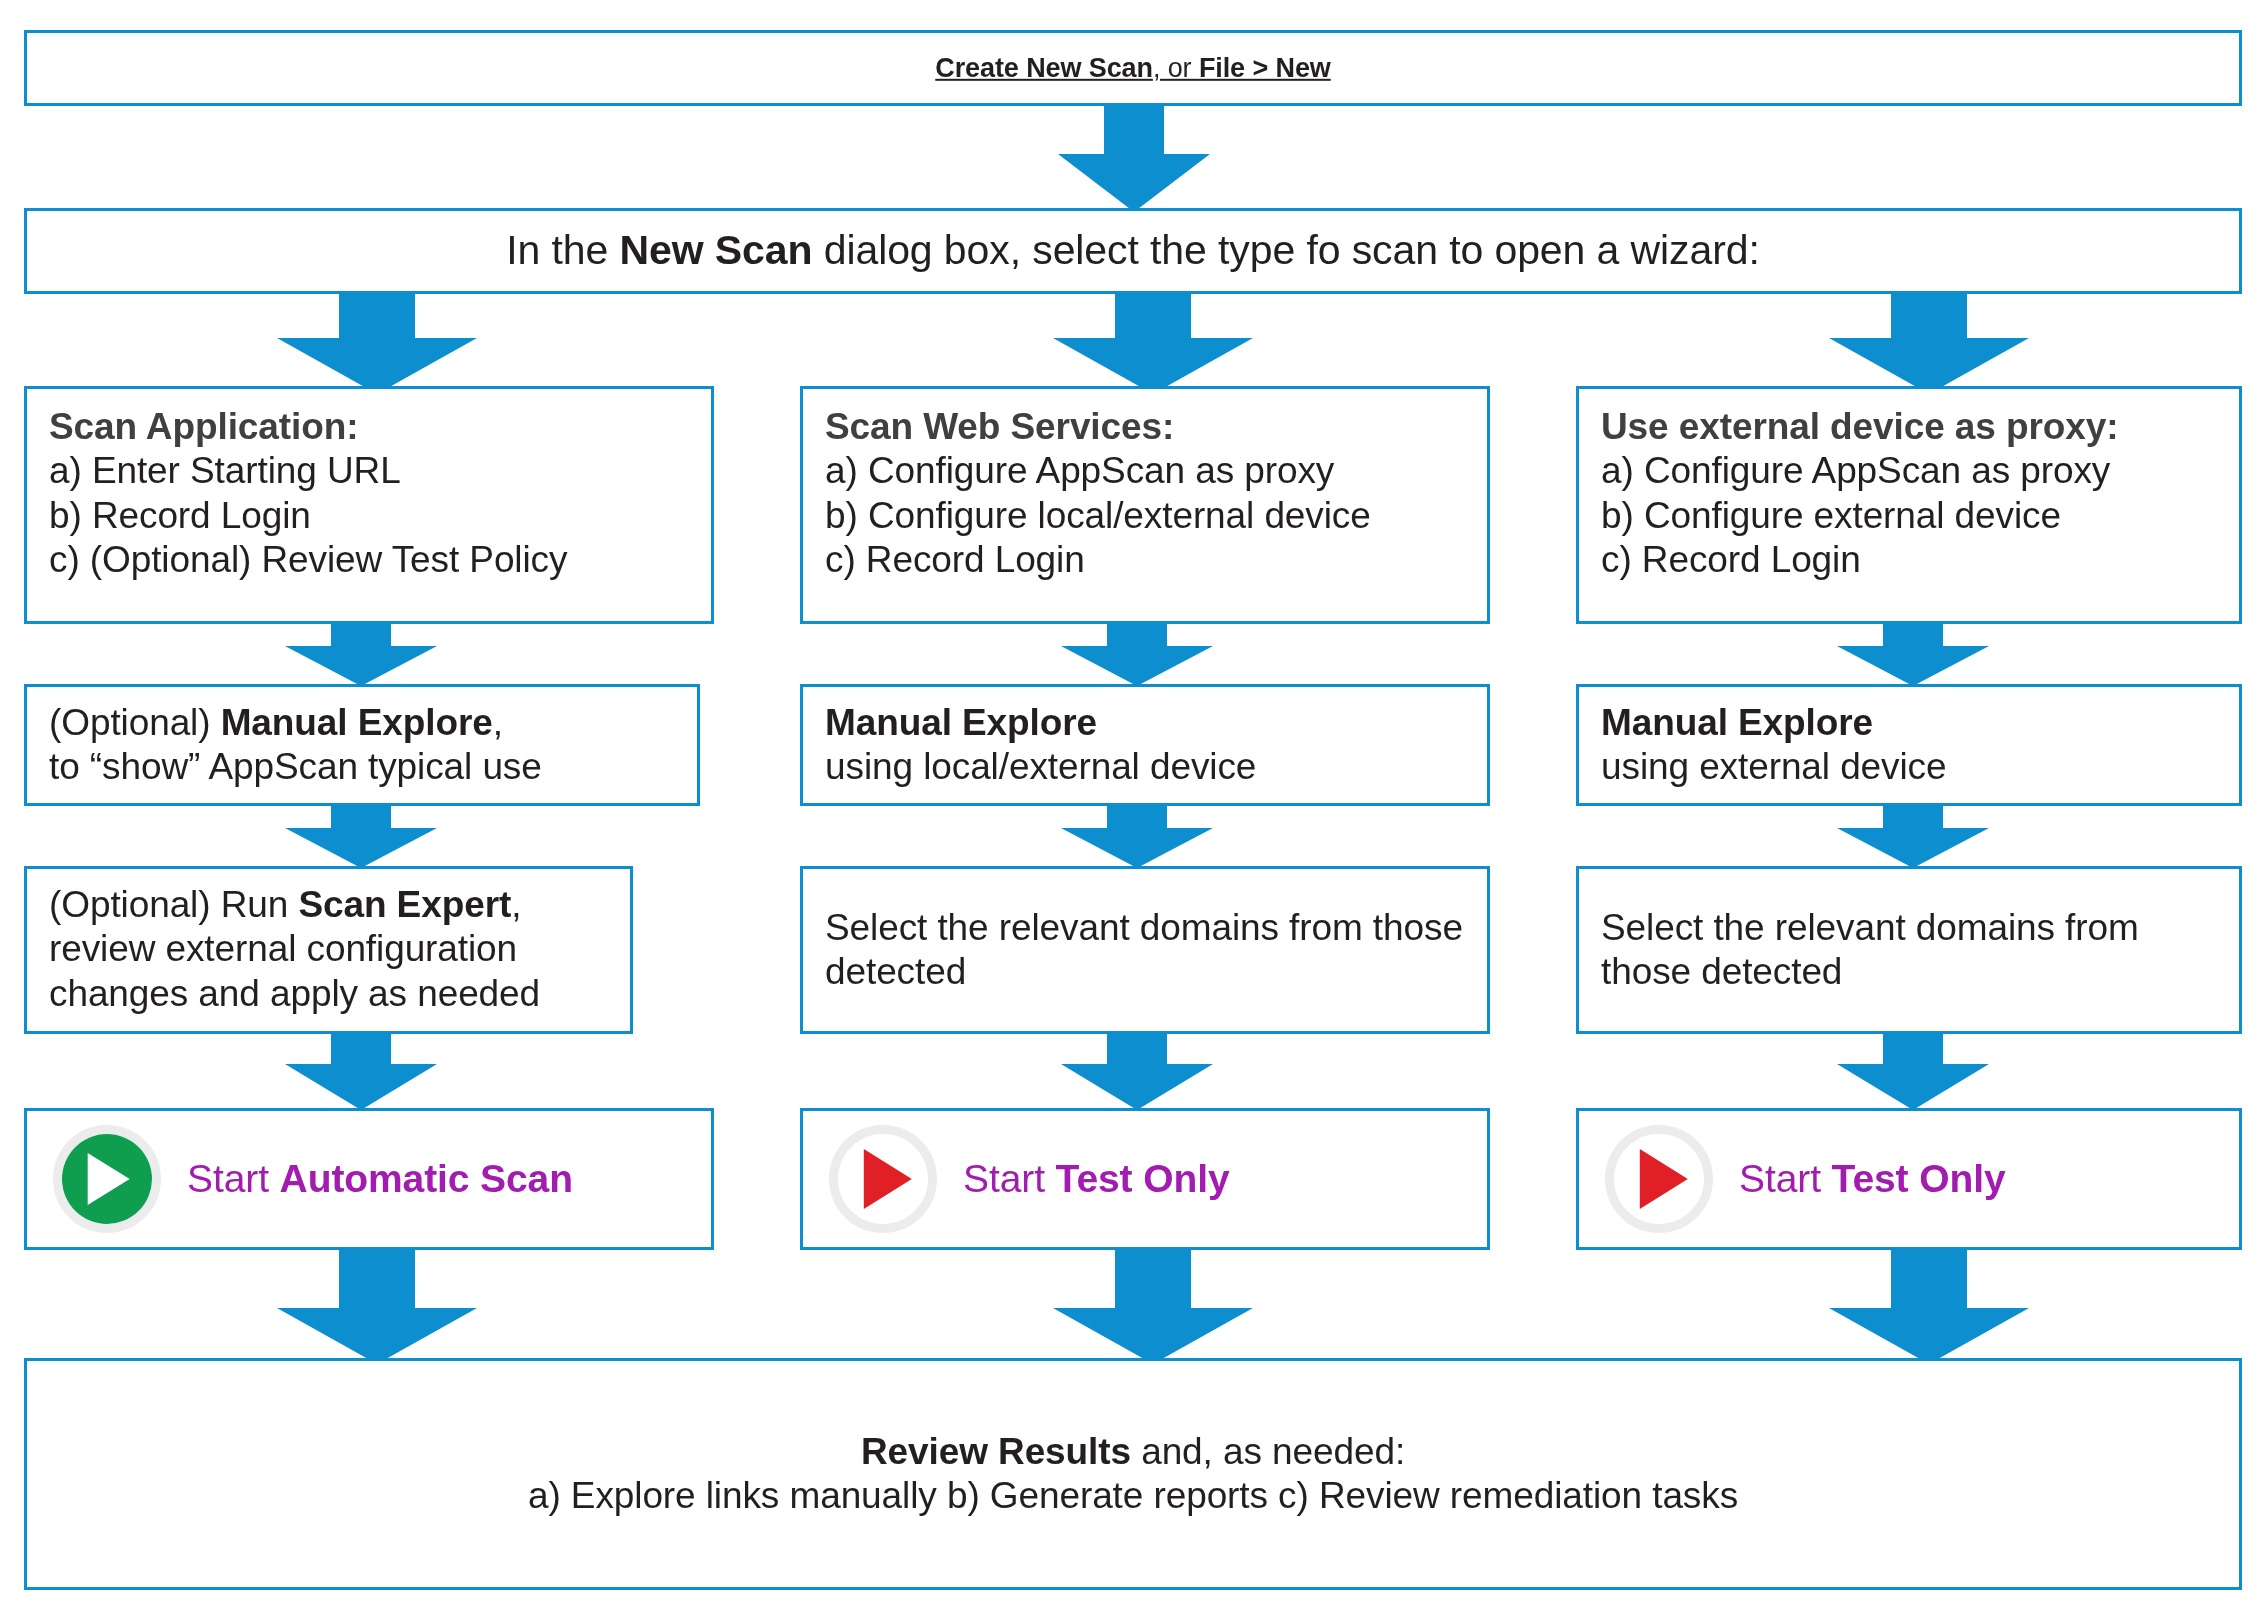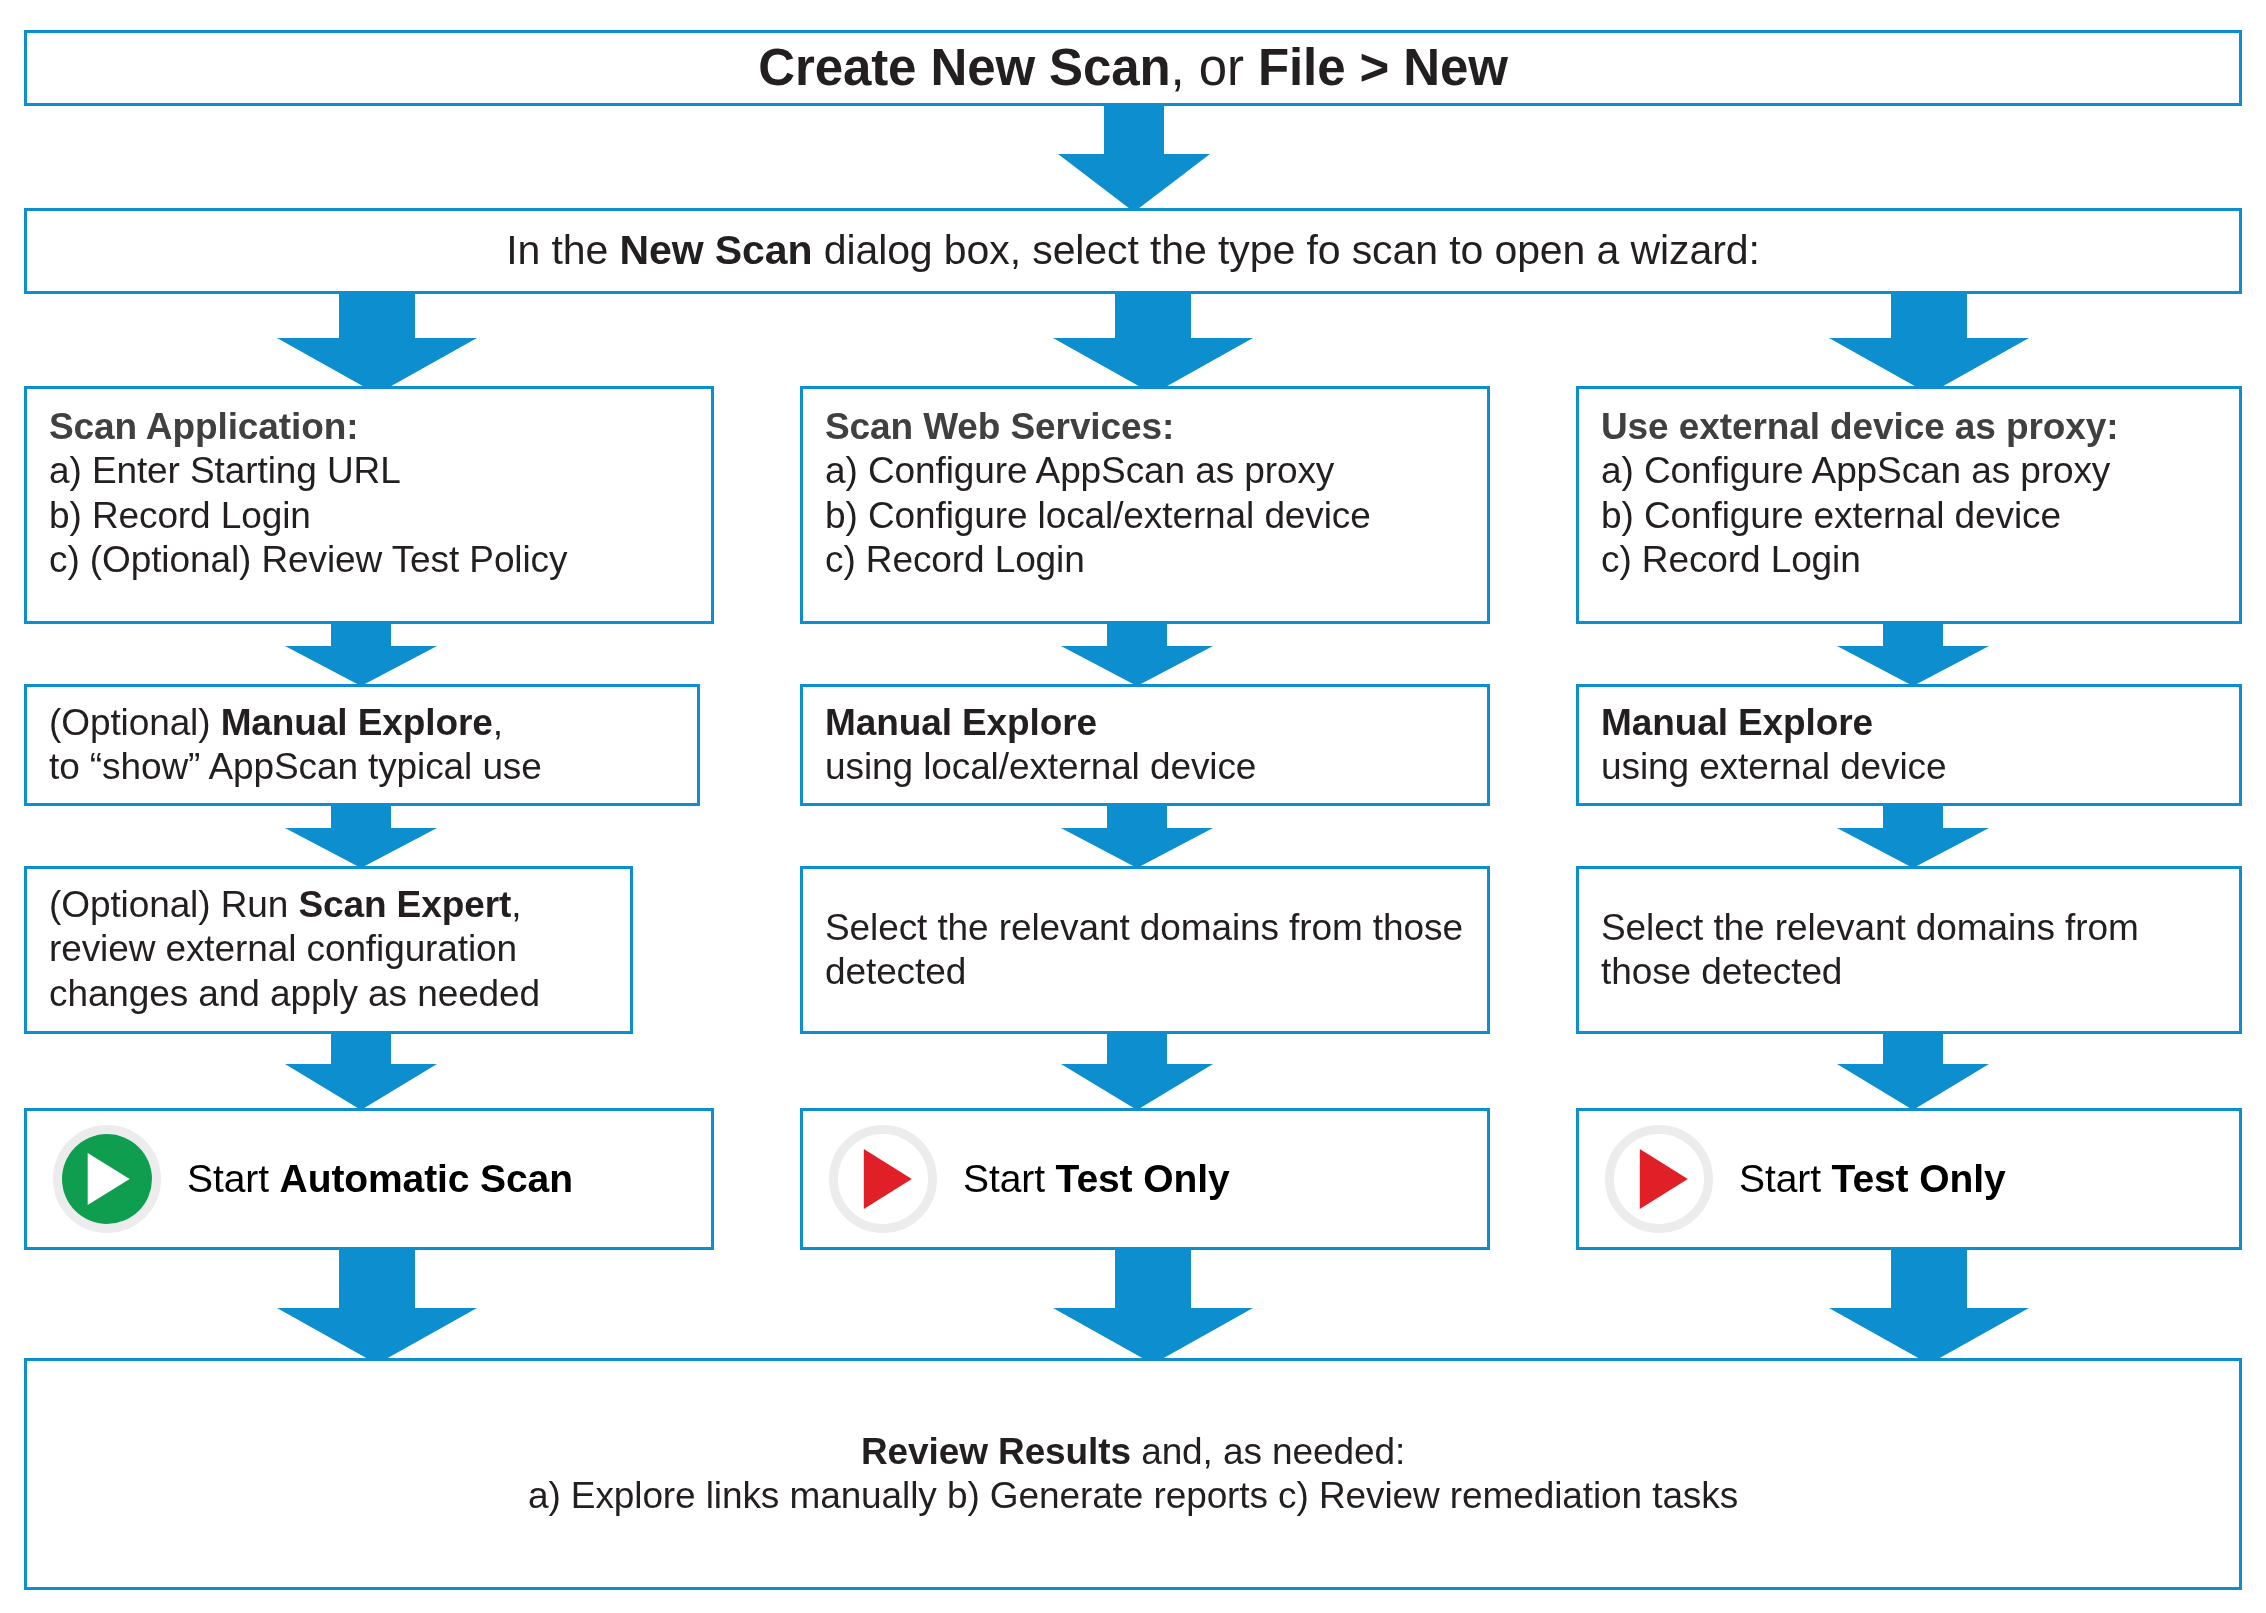--- a/index.html
+++ b/index.html
@@ -83,29 +83,29 @@
   }
   .tri-red {
     position: absolute;
     left: 50%; top: 50%;
     transform: translate(-40%, -50%);
     width: 0; height: 0;
     border-top: 30px solid transparent;
     border-bottom: 30px solid transparent;
     border-left: 48px solid #e01f26;
   }
-  .start-label { font-size: 39px; color: #000000; white-space: nowrap; }
+  .start-label { font-size: 39px; color: #a21caf; white-space: nowrap; }
 </style>
 </head>
 <body>
 
 <div id="stage">
 
   <div class="box" style="left:24px; top:30px; width:2218px; height:76px;">
-    <div class="vcenter center" style="font-size:51px;">
+    <div class="vcenter center" style="font-size:27px;text-decoration:underline;">
       <span class="b">Create New Scan</span><span>, or </span><span class="b">File &gt; New</span>
     </div>
   </div>
 
   <svg class="arrow-svg" style="left:1058px; top:106px;" width="152" height="106" viewBox="0 0 152 106">
     <polygon points="46,0 106,0 106,48 152,48 76,106 0,48 46,48" fill="#0d8ecf"></polygon>
   </svg>
 
   <div class="box" style="left:24px; top:208px; width:2218px; height:86px;">
     <div class="vcenter center" style="font-size:41px;">

